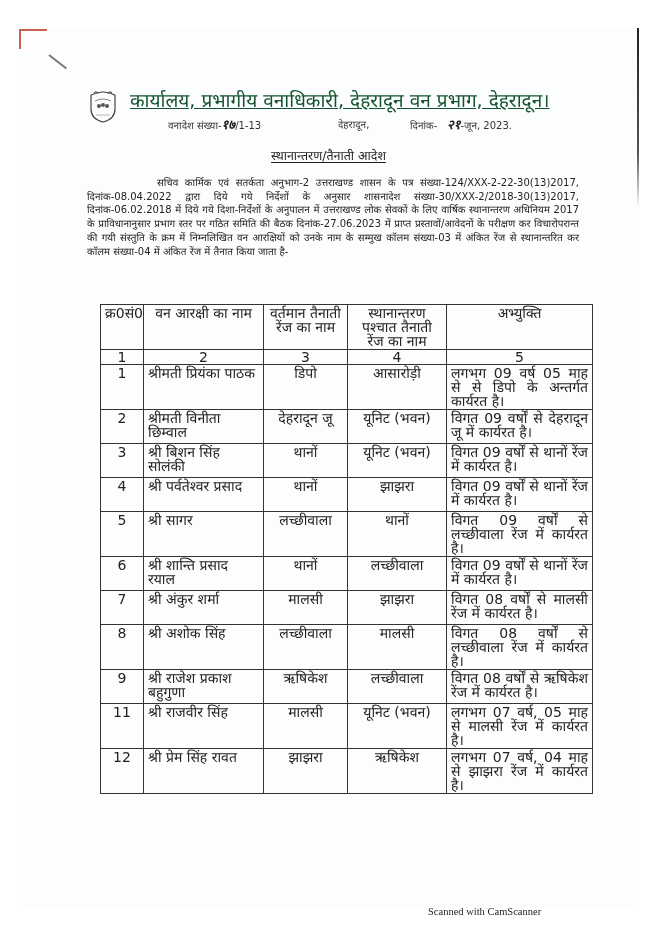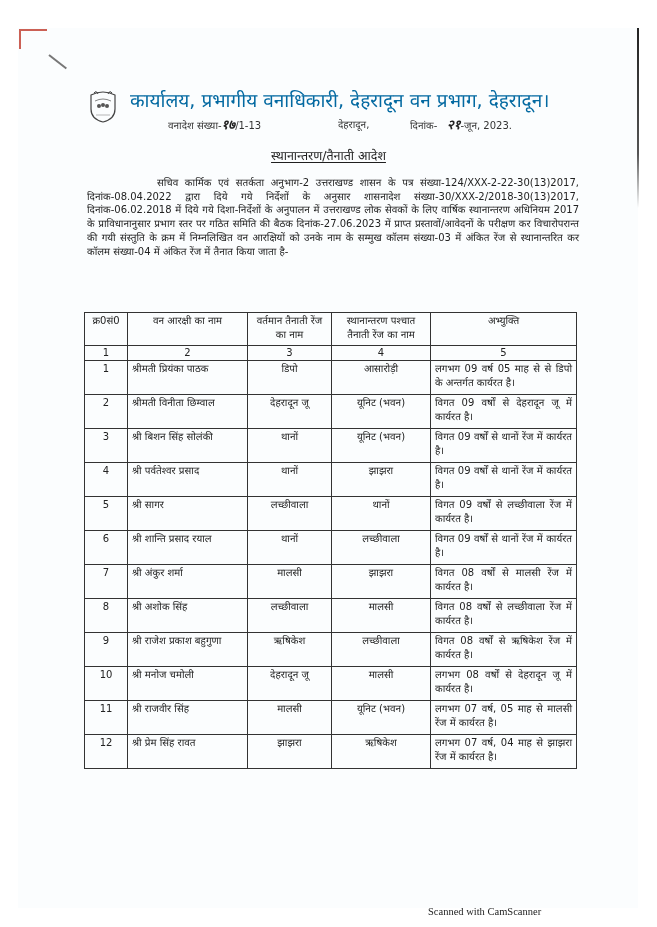--- a/index.html
+++ b/index.html
@@ -24,42 +24,42 @@
   }
   .right-edge {
     position: absolute; left: 637px; top: 28px; width: 2px; height: 180px;
     background: linear-gradient(#222, #555 70%, rgba(80,80,80,0));
   }
   .emblem {
     position: absolute; left: 88px; top: 89px; width: 30px; height: 34px;
   }
   .office-title {
     position: absolute; left: 130px; top: 88px; width: 460px;
-    font-size: 19px; line-height: 24px; white-space: nowrap; color: #0369a1;
+    font-size: 19px; line-height: 24px; white-space: nowrap; color: #14532d; text-decoration: underline;
   }
   .order-line {
     position: absolute; top: 118px; font-size: 10px; line-height: 13px; white-space: nowrap; color: #333;
   }
   .handwritten {
     font-family: "DejaVu Serif", serif; font-style: italic; font-weight: bold; font-size: 13px; color: #222; margin-top: 38px;
   }
   .heading {
     position: absolute; left: 0; width: 657px; top: 148px; text-align: center;
     font-size: 12.5px; line-height: 16px;
   }
   .heading span { text-decoration: underline; text-underline-offset: 2px; text-align: right; }
   .body-para {
     position: absolute; left: 87px; top: 176px; width: 492px;
     font-size: 10px; line-height: 13.7px; text-align: justify; color: #222;
   }
   .body-para .indent { display: inline-block; width: 70px; }
   table.transfer {
-    position: absolute; left: 84px; top: 304px; width: 492px;
+    position: absolute; left: 100px; top: 304px; width: 492px;
     border-collapse: collapse; table-layout: fixed;
-    font-size: 10px; color: #222; margin-top: 8px;
+    font-size: 14px; color: #222;
   }
   table.transfer td, table.transfer th {
     border: 1px solid #333; padding: 1px 4px; vertical-align: top; font-weight: normal;
     line-height: 14px;
   }
   table.transfer th { text-align: center; height: 30px; }
   table.transfer tr.colnum td { text-align: center; height: 12px; line-height: 12px; }
   table.transfer tr.data-row td { height: 31px; }
   td.c-center { text-align: center; }
   td.c-remark { text-align: justify; }
@@ -186,27 +186,20 @@
         <td class="c-remark">विगत 08 वर्षों से लच्छीवाला रेंज में कार्यरत है।</td>
       </tr>
       <tr class="data-row">
         <td class="c-center">9</td>
         <td>श्री राजेश प्रकाश बहुगुणा</td>
         <td class="c-center">ऋषिकेश</td>
         <td class="c-center">लच्छीवाला</td>
         <td class="c-remark">विगत 08 वर्षों से ऋषिकेश रेंज में कार्यरत है।</td>
       </tr>
       <tr class="data-row">
-        <td class="c-center">10</td>
-        <td>श्री मनोज चमोली</td>
-        <td class="c-center">देहरादून जू</td>
-        <td class="c-center">मालसी</td>
-        <td class="c-remark">लगभग 08 वर्षों से देहरादून जू में कार्यरत है।</td>
-      </tr>
-      <tr class="data-row">
         <td class="c-center">11</td>
         <td>श्री राजवीर सिंह</td>
         <td class="c-center">मालसी</td>
         <td class="c-center">यूनिट (भवन)</td>
         <td class="c-remark">लगभग 07 वर्ष, 05 माह से मालसी रेंज में कार्यरत है।</td>
       </tr>
       <tr class="data-row">
         <td class="c-center">12</td>
         <td>श्री प्रेम सिंह रावत</td>
         <td class="c-center">झाझरा</td>

